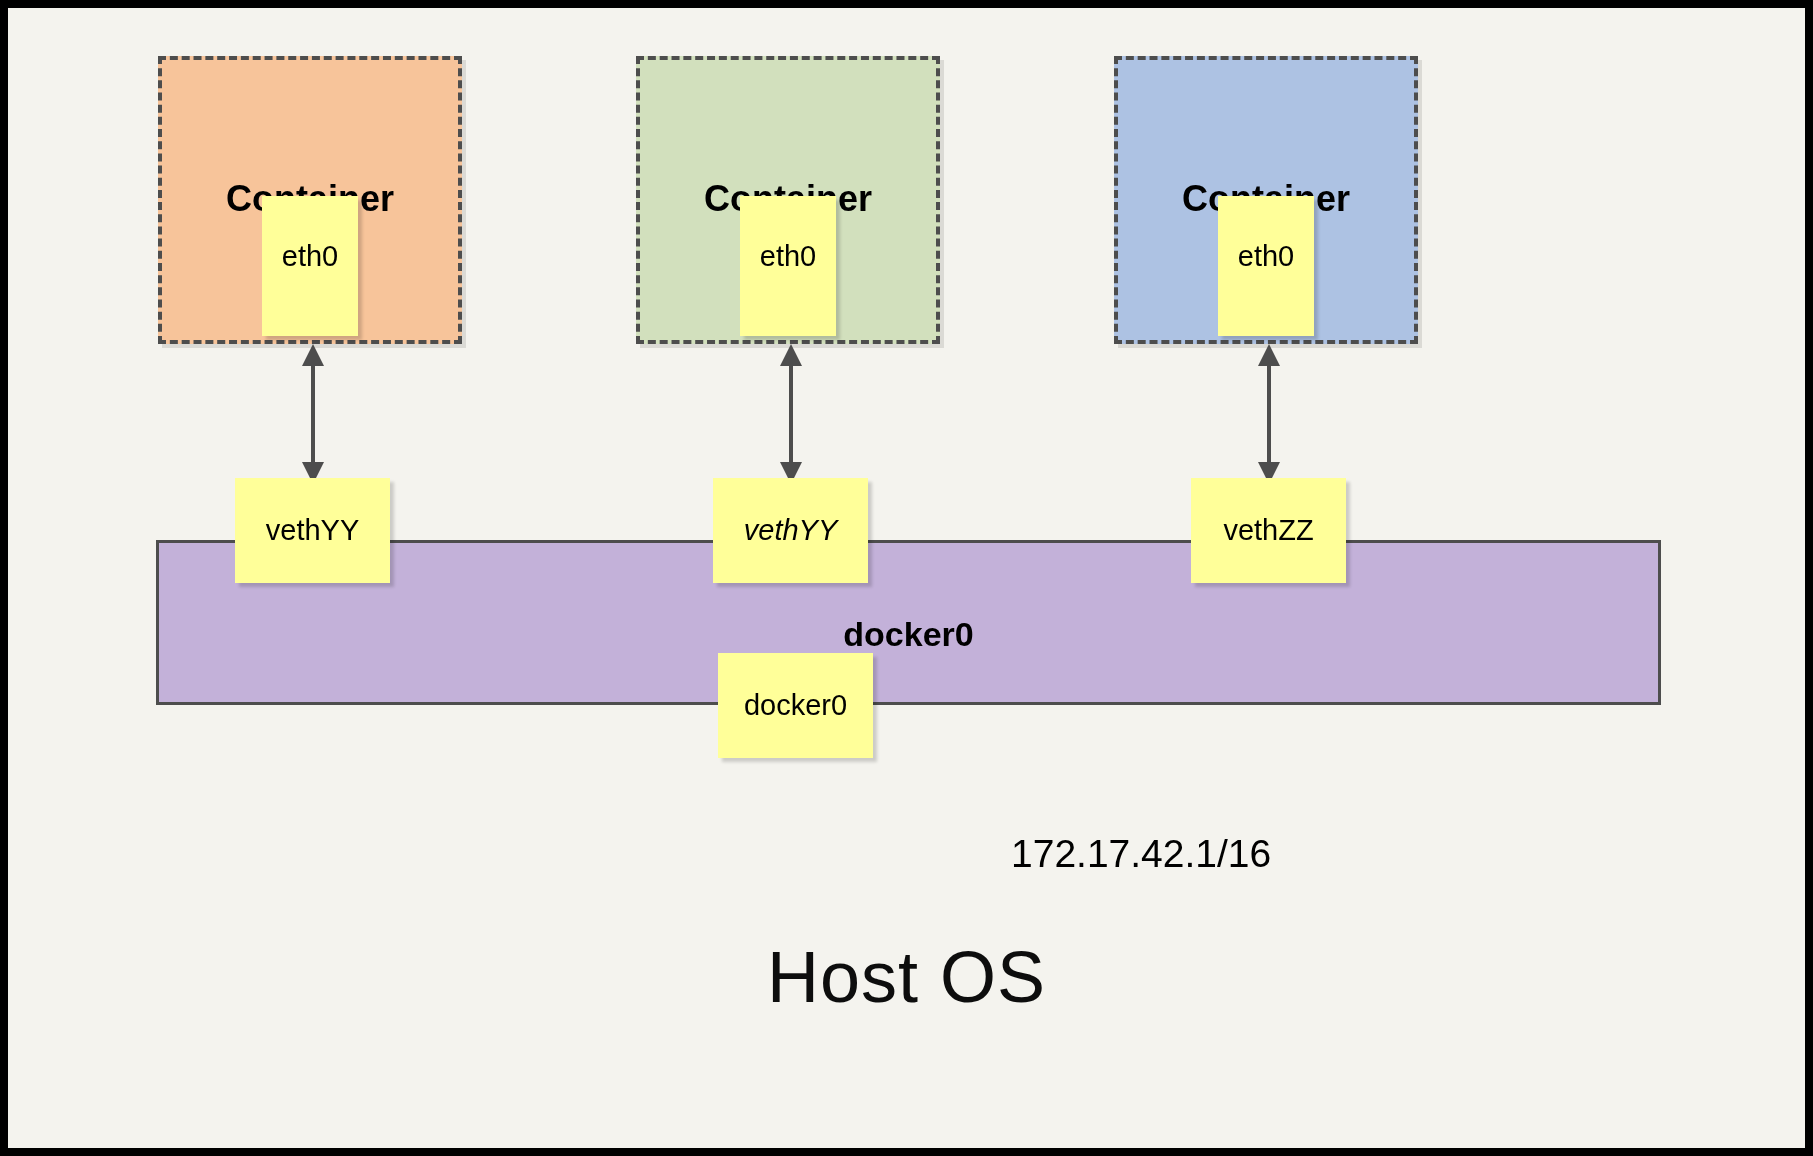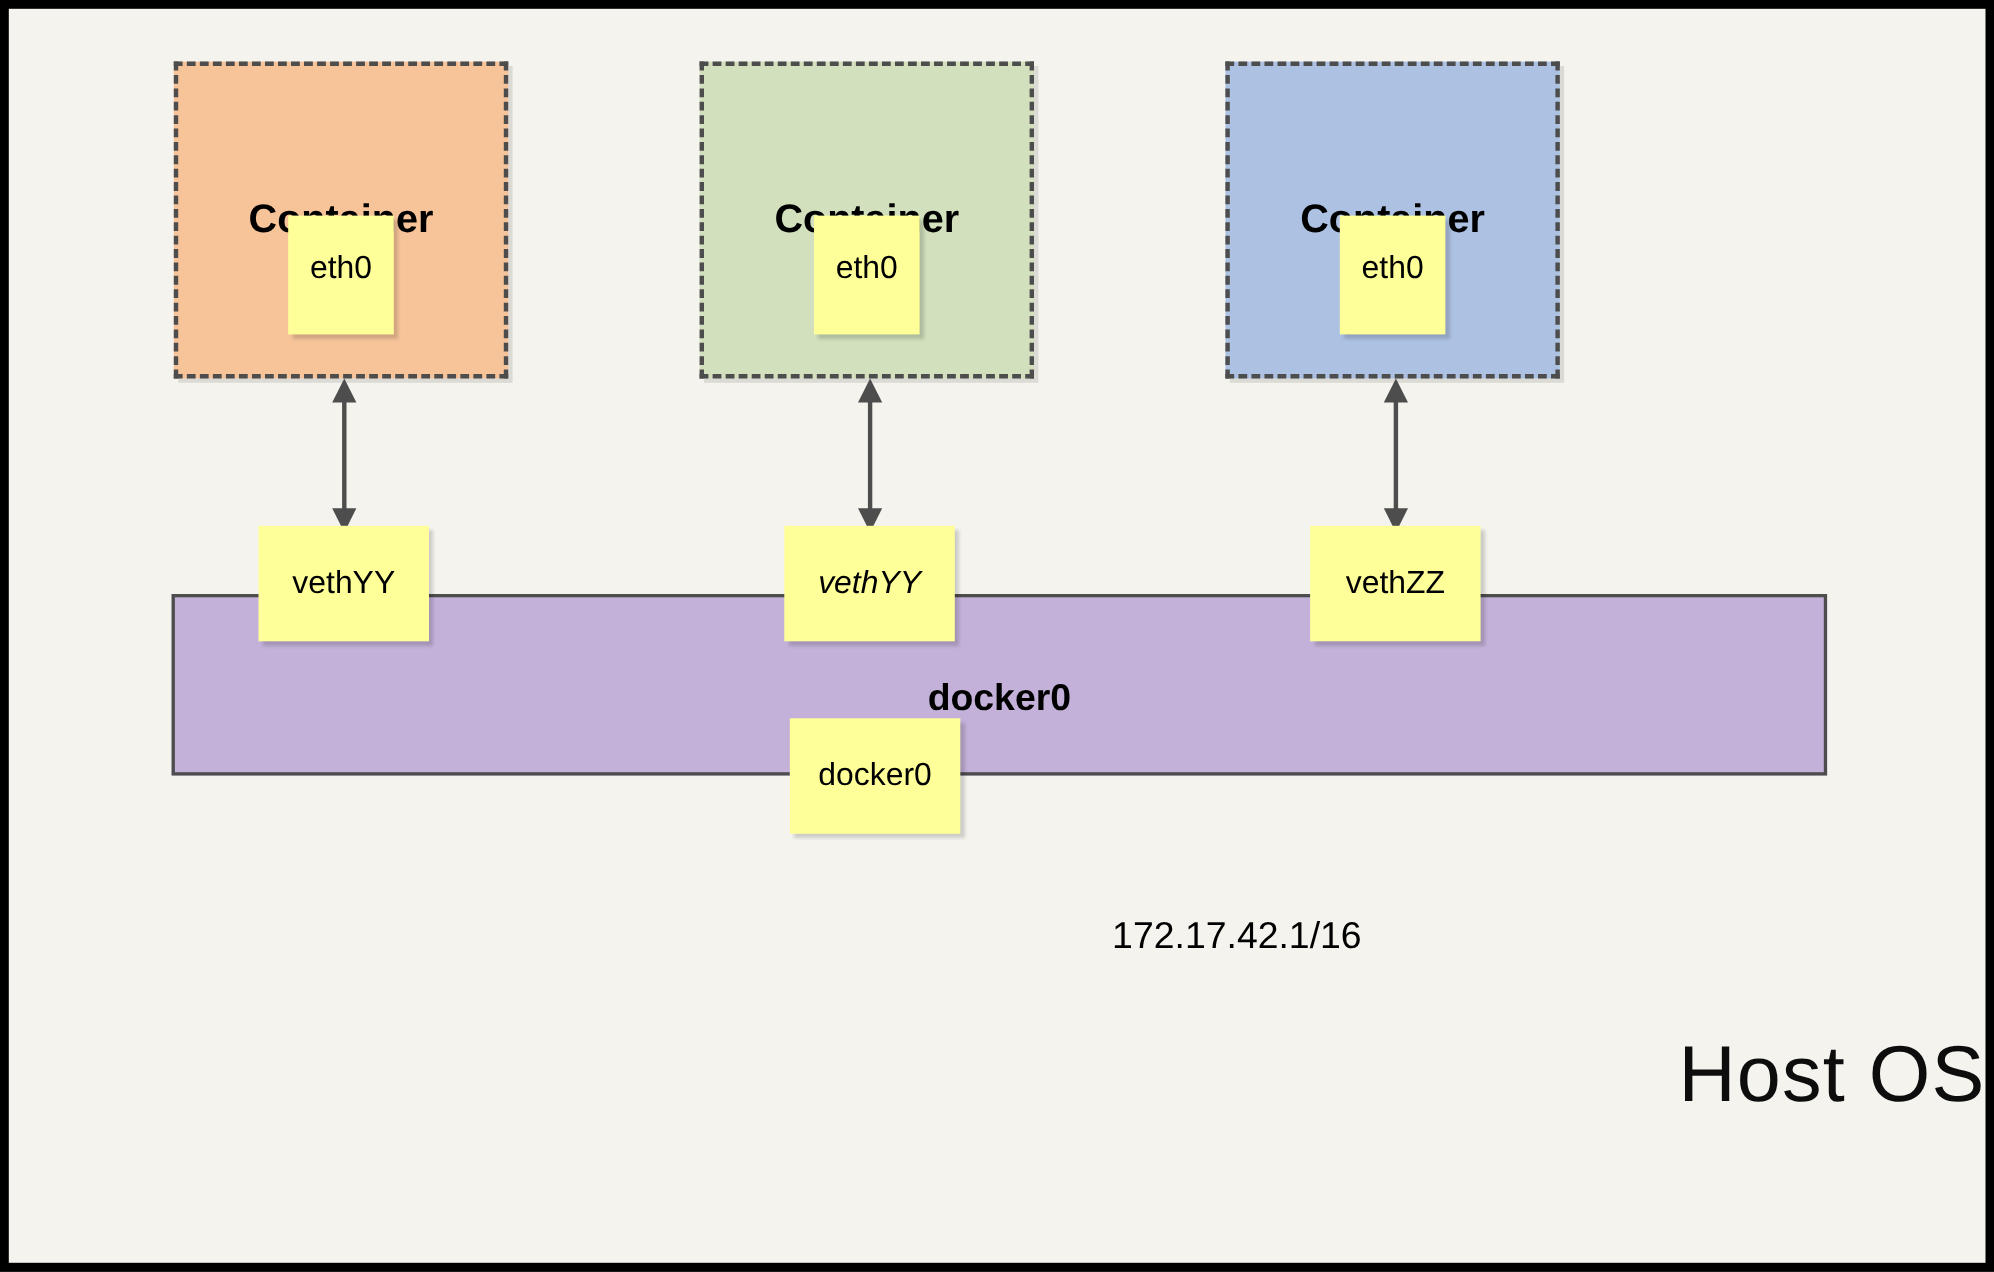--- a/index.html
+++ b/index.html
@@ -56,25 +56,25 @@
     display: flex;
     align-items: center;
     justify-content: center;
     font-size: 29px;
     color: #000;
     box-sizing: border-box;
   }
 
   .eth0-box {
     width: 96px;
-    height: 108px;
+    height: 140px;
     top: 188px;
     left: 104px;
     align-items: flex-start;
-    padding-top: 32px;
+    padding-top: 44px;
   }
 
   
   #docker0-bridge {
     position: absolute;
     left: 148px;
     top: 532px;
     width: 1505px;
     height: 165px;
     background: #c3b1d9;
@@ -104,39 +104,39 @@
     width: 155px;
     height: 105px;
     left: 710px;
     top: 645px;
   }
 
   #docker0-ip {
     position: absolute;
     left: 1003px;
     top: 824px;
-    font-size: 34px;
+    font-size: 39px;
     color: #000;
     white-space: nowrap;
   }
 
   
   .arrow {
     position: absolute;
     width: 26px;
     top: 336px;
     height: 140px;
   }
 
   #host-os-label {
     position: absolute;
     left: 0;
     right: 0;
     top: 928px;
-    text-align: right;
+    text-align: center;
     font-size: 72px;
     color: #0d0d0d;
     font-weight: 300;
     letter-spacing: 1px;
   }
 </style>
 </head>
 <body>
 
 <div id="canvas">

